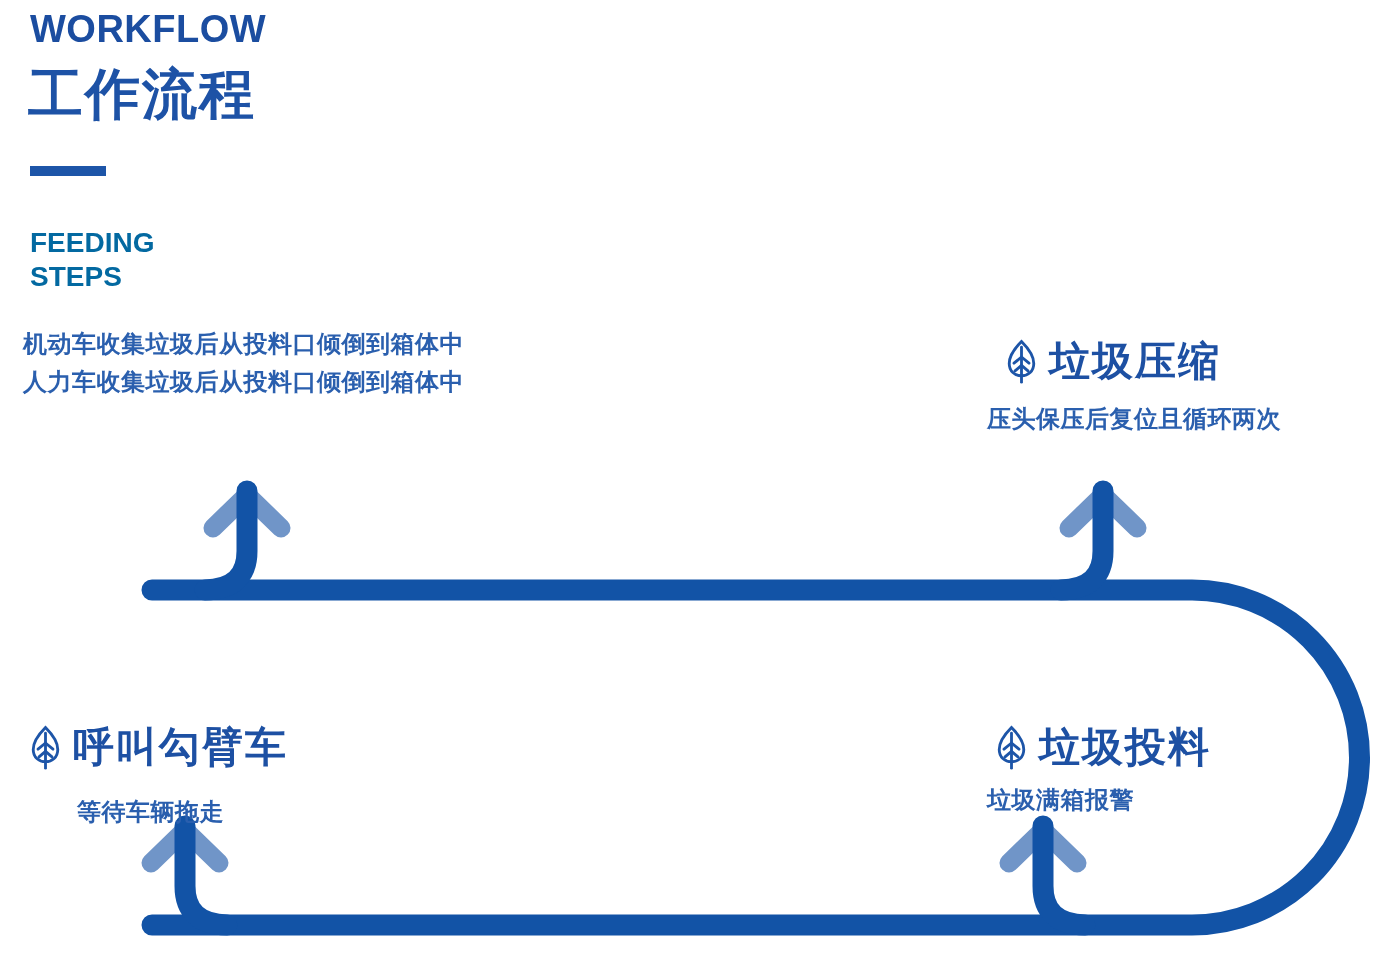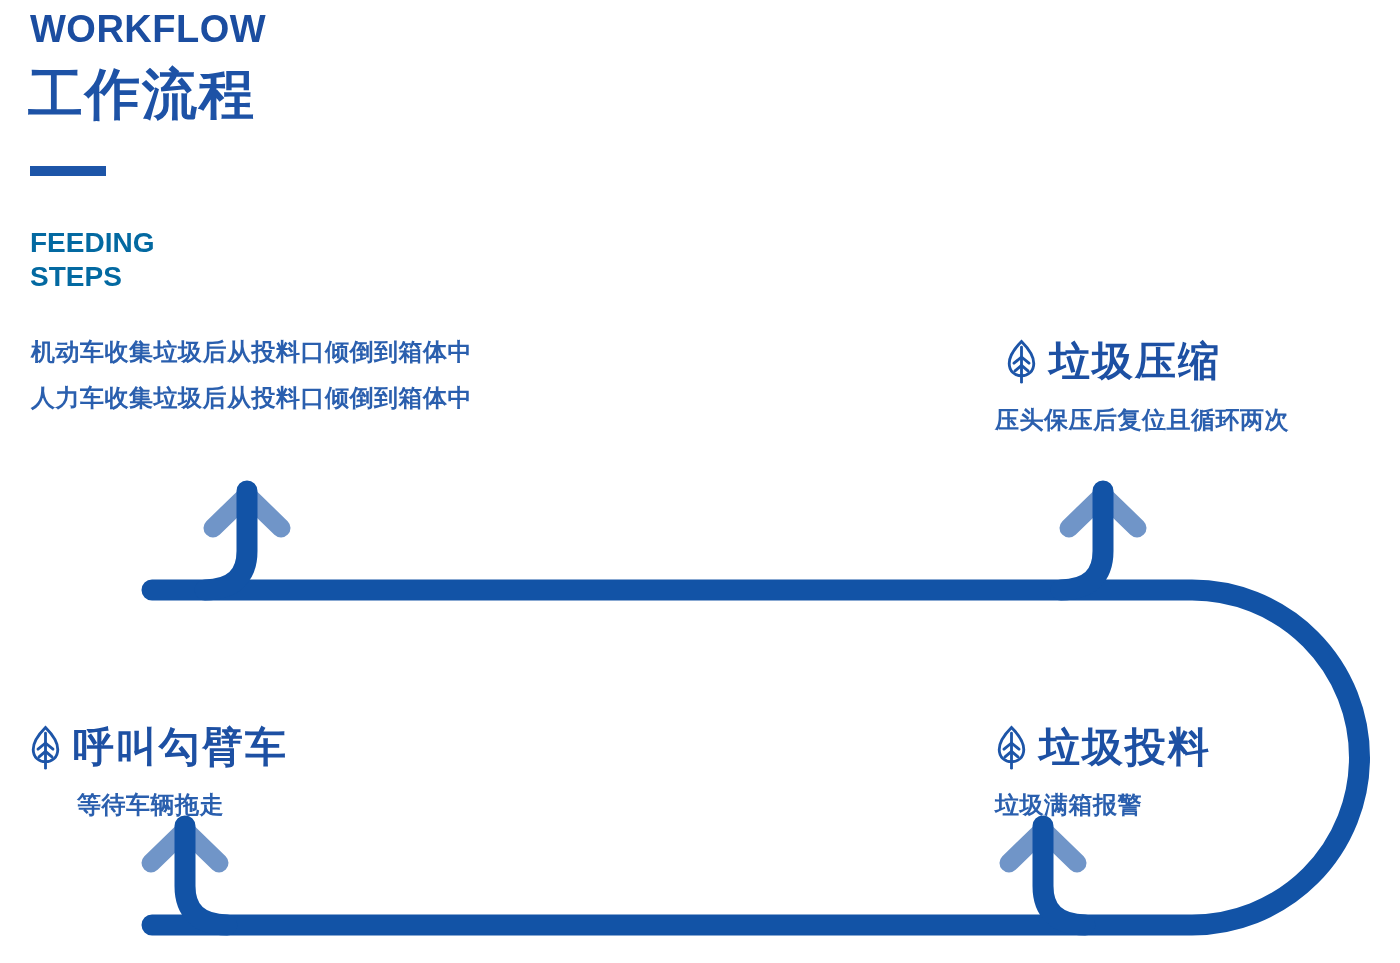--- a/index.html
+++ b/index.html
@@ -66,36 +66,36 @@
   .leaf svg { display: block; }
   .step-title {
     margin: 0;
     font-size: 41px;
     font-weight: bold;
     letter-spacing: 2px;
     color: #1d50a3;
     white-space: nowrap;
   }
   .step-desc {
-    margin: 13px;
+    margin: 5px;
     font-size: 24px;
     font-weight: 600;
     letter-spacing: 0.5px;
     line-height: 33px;
     color: #2a5fae;
     white-space: nowrap;
   }
   
   .step-feeding        { left: 18px;  top: 322px; }
   .step-feeding .step-head { margin-left: 128px; margin-bottom: 14px; }
   .step-compression    { left: 982px; top: 334px; }
   .step-compression .step-head { margin-left: 24px; margin-bottom: 12px; }
   .step-compression .step-desc { line-height: 35px; }
   .step-call           { left: 30px;  top: 720px; }
-  .step-call .step-head { margin-bottom: 8px; text-align: center; }
+  .step-call .step-head { margin-bottom: 20px; text-align: center; }
   .step-call .step-desc { margin-left: 47px; }
   .step-full           { left: 982px; top: 720px; }
   .step-full .step-head { margin-left: 14px; margin-bottom: 8px; }
 </style>
 </head>
 <body>
 
 <div class="canvas">
 
   <svg class="flow-svg" viewBox="0 0 1400 963" xmlns="http://www.w3.org/2000/svg" aria-hidden="true">

